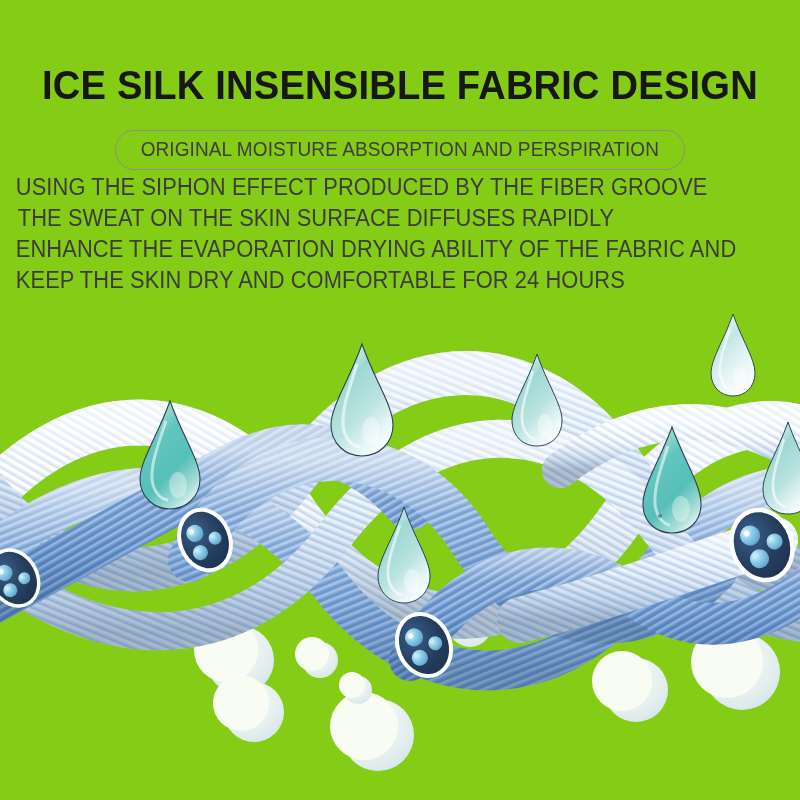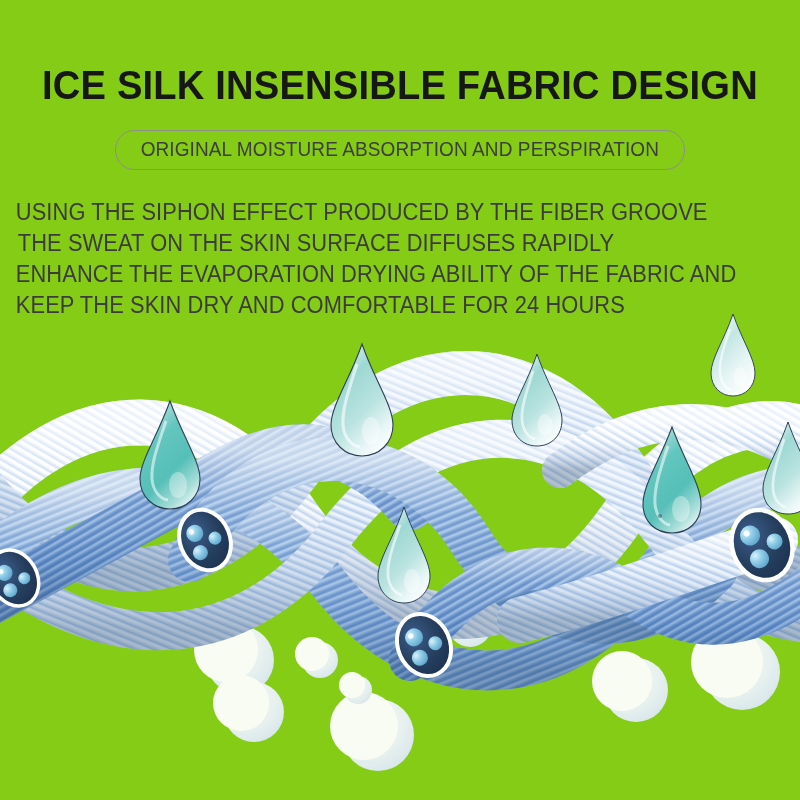--- a/index.html
+++ b/index.html
@@ -40,21 +40,21 @@
     padding:6px 26px 8px 26px;
     font-size:20px;line-height:24px;
     color:#3e3e3e;
     letter-spacing:0.1px;
     transform:scaleX(0.95);
     white-space:nowrap;
     background:transparent;
   }
 
   .body-lines{
-    position:absolute;left:0;top:197px;width:632px;
+    position:absolute;left:0;top:172px;width:632px;
     text-align:center;
     color:#3c3c3c;
     font-size:23px;line-height:31px;
     letter-spacing:0.1px;
   }
   .body-lines .bl{
     display:block;white-space:nowrap;
     transform:scaleX(0.95);
   }
 

